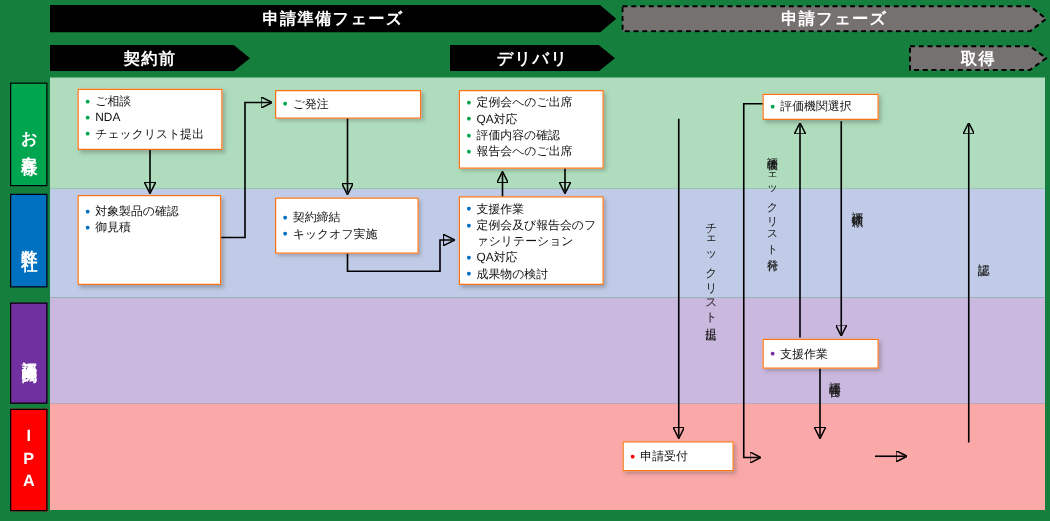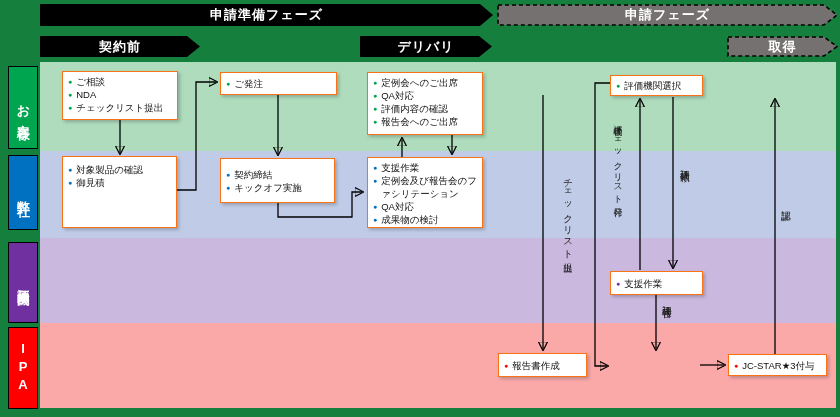--- a/index.html
+++ b/index.html
@@ -188,34 +188,26 @@
           <span class="dot" style="color: rgb(112, 48, 160);">●</span>
           <span>支援作業</span>
         </li>
       </ul>
   </div>
 
   <div class="box center" style="left:498px;top:353px;width:89px;height:24px">
     <ul>
         <li>
           <span class="dot" style="color: rgb(255, 0, 0);">●</span>
-          <span>報告書作成</span>
-        </li>
-      </ul>
-  </div>
-
-
-  <div class="box center" style="left:728px;top:354px;width:99px;height:22px">
-    <ul>
-        <li>
-          <span class="dot" style="color: rgb(255, 0, 0);">●</span>
-          <span>JC-STAR★3付与</span>
-        </li>
-      </ul>
-  </div>
+          <span>申請受付</span>
+        </li>
+      </ul>
+  </div>
+
+
 
   <div class="vlabel" style="left:561px;top:172px;height:142px">チェックリスト提出</div>
   <div class="vlabel" style="left:611px;top:118px;height:152px;font-size:9px">評価後チェックリスト発行</div>
   <div class="vlabel" style="left:678px;top:162px;height:60px">評価依頼</div>
   <div class="vlabel" style="left:660px;top:298px;height:48px">評価報告</div>
   <div class="vlabel" style="left:779px;top:203px;height:30px">認証</div>
 
   <svg class="overlay" width="840" height="417">
     <defs>
       <marker id="arr" viewBox="0 0 10 10" refX="8" refY="5" markerWidth="7" markerHeight="7" orient="auto-start-reverse">

